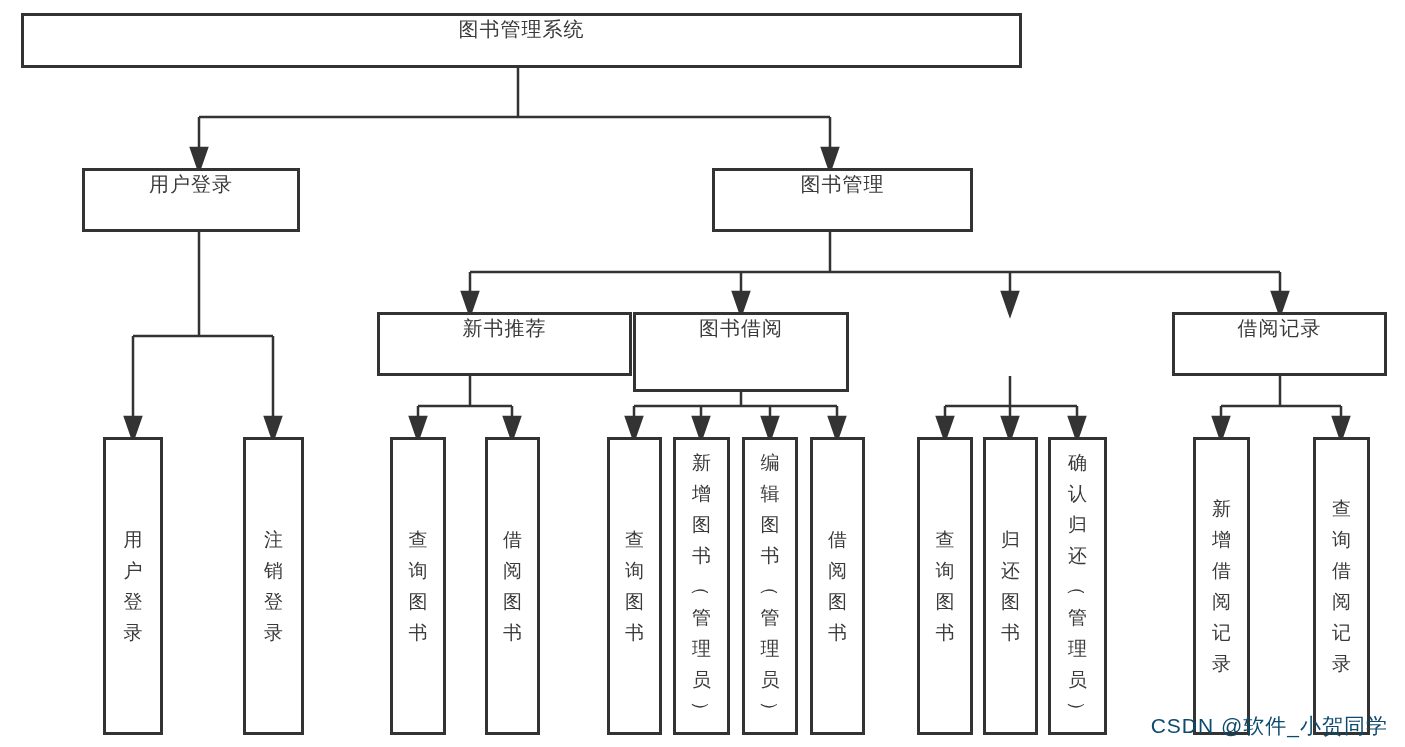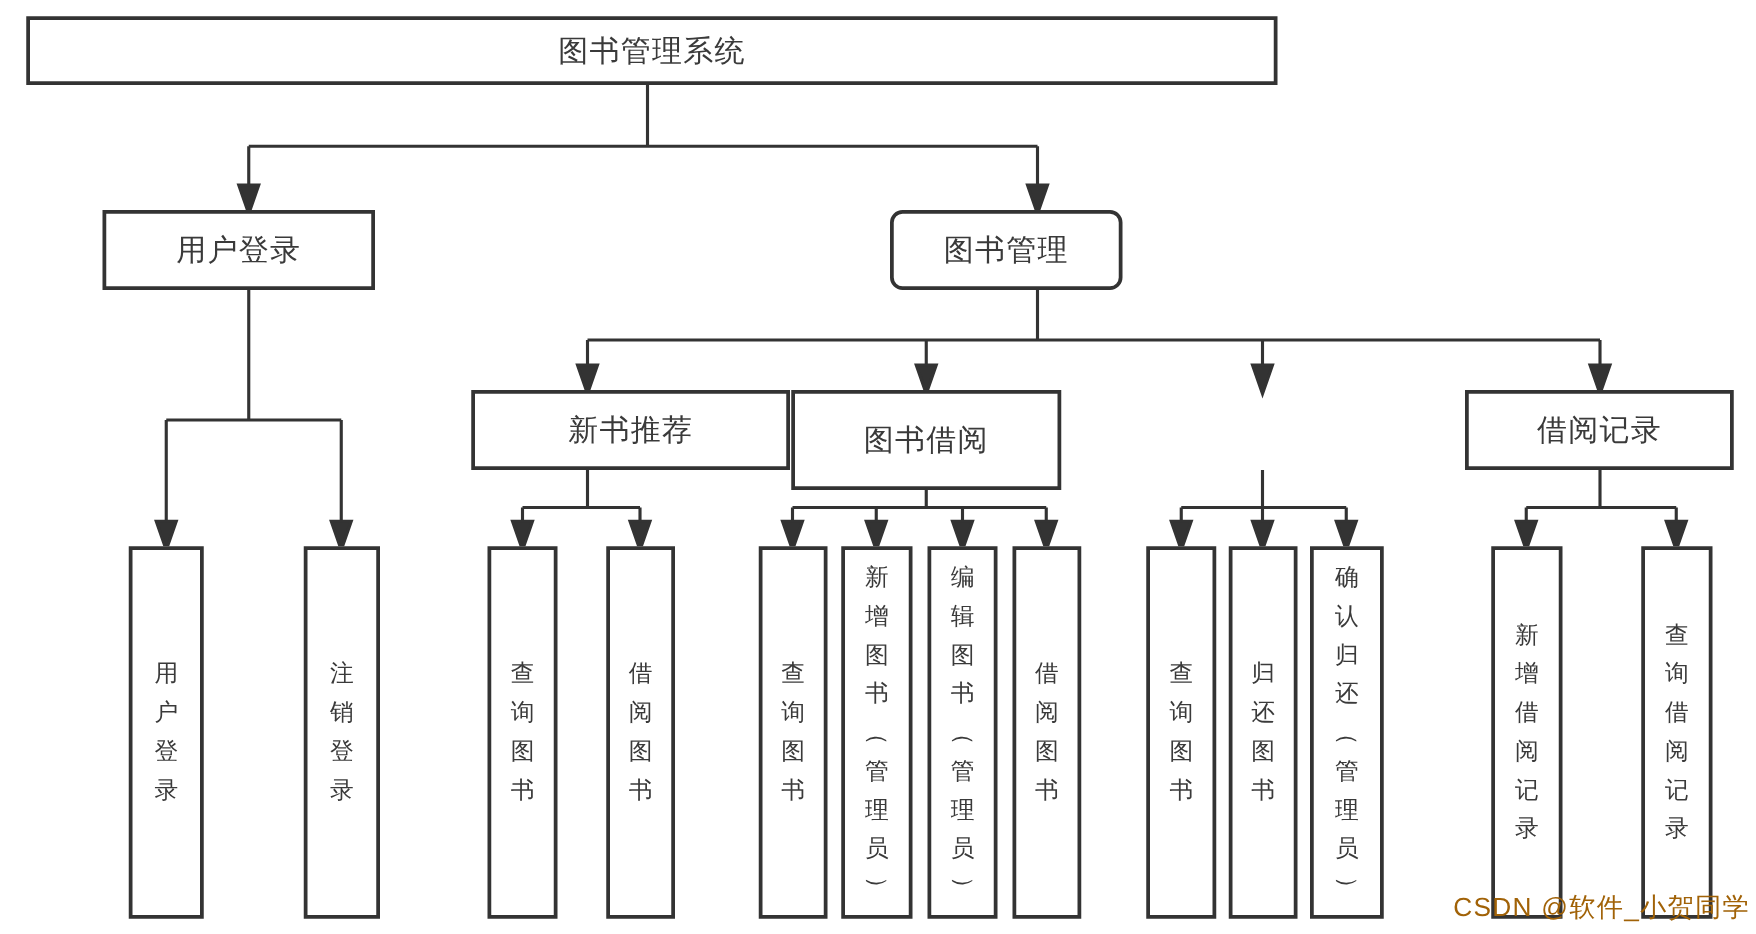--- a/index.html
+++ b/index.html
@@ -10,42 +10,42 @@
     font-family:"Liberation Sans","DejaVu Sans",sans-serif;
     color:#3a3a3a;
     overflow:hidden;
   }
   .wires{position:absolute;left:0;top:0;width:1405px;height:747px;}
   .node{
     position:absolute;
     box-sizing:border-box;
     background:#fff;
     border:3px solid #333;
-    display:flex;align-items:center;justify-content:center;
-    font-size:24px;
+    display:flex;align-items:flex-start;justify-content:center;
+    font-size:20px;
     letter-spacing:1px;
     z-index:2;
   }
   .leaf{
     position:absolute;
     top:437px;height:298px;
     box-sizing:border-box;
     background:#fff;
     border:3px solid #333;
     display:flex;flex-direction:column;align-items:center;justify-content:center;
     font-size:19px;
     z-index:2;
   }
   .vchar{display:block;height:31px;line-height:31px;width:100%;text-align:center;}
   .vchar.rot{transform:rotate(90deg);}
   .watermark{
     position:absolute;
-    top:712px;right:5px;
+    top:712px;right:17px;
     font-size:21px;
-    color:#a16207;
+    color:#0c4a6e;
     white-space:nowrap;
     z-index:5;
     letter-spacing:1px;
   }
 </style>
 </head>
 <body>
 
 <div class="canvas">
 
@@ -108,21 +108,21 @@
     </g>
   </svg>
 
   <div class="node" style="left:21px;top:13px;width:1001px;height:55px;">
     <span>图书管理系统</span>
   </div>
 
   <div class="node" style="left:82px;top:168px;width:218px;height:64px;">
     <span>用户登录</span>
   </div>
-  <div class="node" style="left:712px;top:168px;width:186px;height:64px;border-radius:10px;">
+  <div class="node" style="left:712px;top:168px;width:261px;height:64px;">
     <span>图书管理</span>
   </div>
 
   <div class="node" style="left:377px;top:312px;width:255px;height:64px;">
     <span>新书推荐</span>
   </div>
   <div class="node" style="left:633px;top:312px;width:216px;height:80px;">
     <span>图书借阅</span>
   </div>
   <div class="node" style="left:1172px;top:312px;width:215px;height:64px;">

